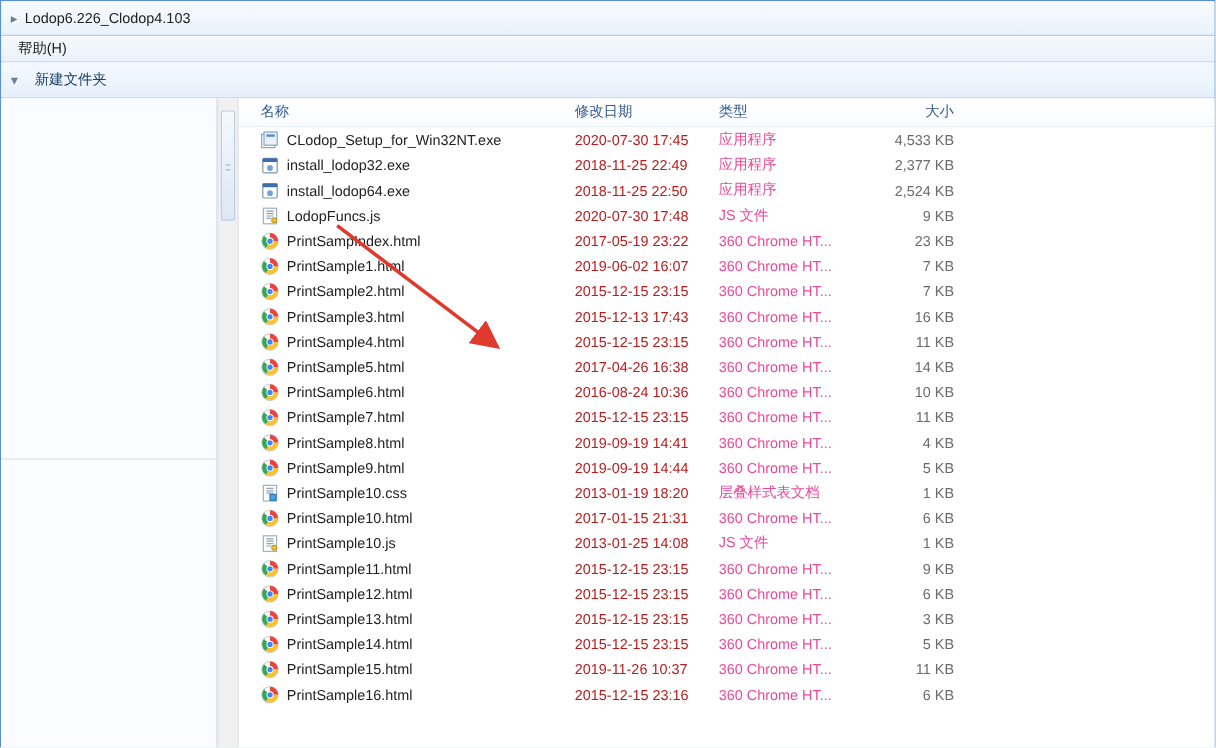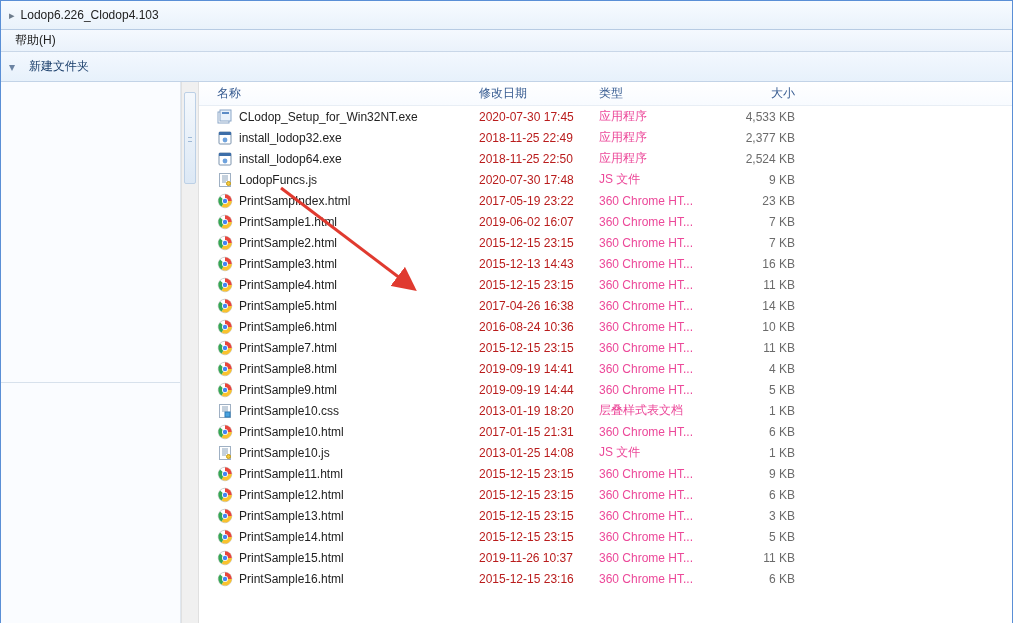--- a/index.html
+++ b/index.html
@@ -297,21 +297,21 @@
                   <circle cx="8" cy="8" r="6.8" fill="#fff" stroke="#cfcfcf"></circle>
                   <path d="M8 1.2A6.8 6.8 0 0 1 14.8 8H8z" fill="#e8453c"></path>
                   <path d="M14.8 8A6.8 6.8 0 0 1 4.6 13.6L8 8z" fill="#f9c22e"></path>
                   <path d="M4.6 13.6A6.8 6.8 0 0 1 3 3.5L8 8z" fill="#34a853"></path>
                   <circle cx="8" cy="8" r="3" fill="#fff"></circle>
                   <circle cx="8" cy="8" r="2.2" fill="#4285f4"></circle>
                 </svg>
               </span>
               <span>PrintSample3.html</span>
             </div>
-            <div class="cell-date">2015-12-13 14:43</div>
+            <div class="cell-date">2015-12-13 17:43</div>
             <div class="cell-type">360 Chrome HT...</div>
             <div class="cell-size">16 KB</div>
           </div>
           <div class="row">
             <div class="cell-name">
               <span class="ico">
                 <svg viewBox="0 0 16 16">
                   <circle cx="8" cy="8" r="6.8" fill="#fff" stroke="#cfcfcf"></circle>
                   <path d="M8 1.2A6.8 6.8 0 0 1 14.8 8H8z" fill="#e8453c"></path>
                   <path d="M14.8 8A6.8 6.8 0 0 1 4.6 13.6L8 8z" fill="#f9c22e"></path>

